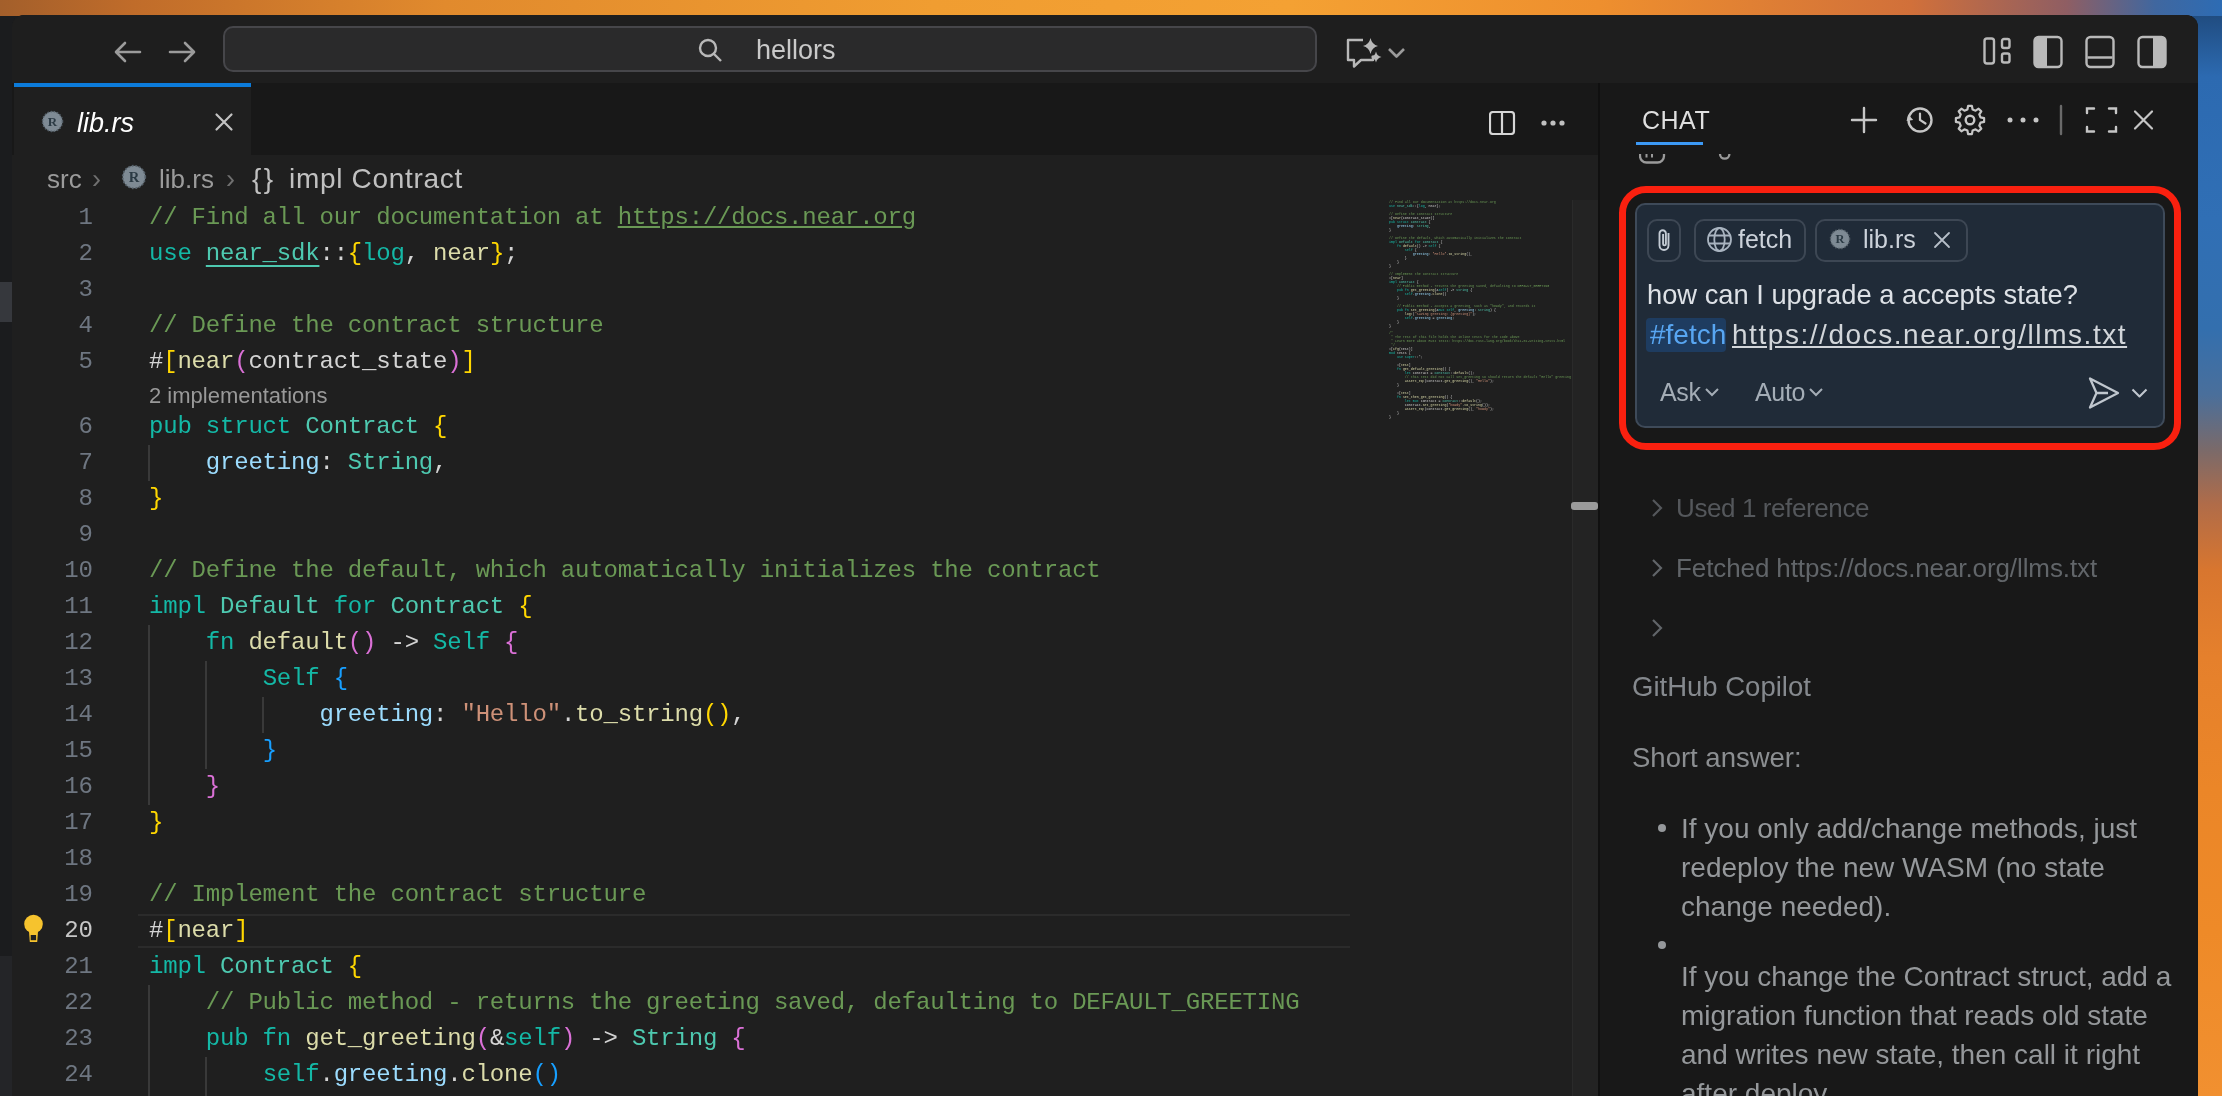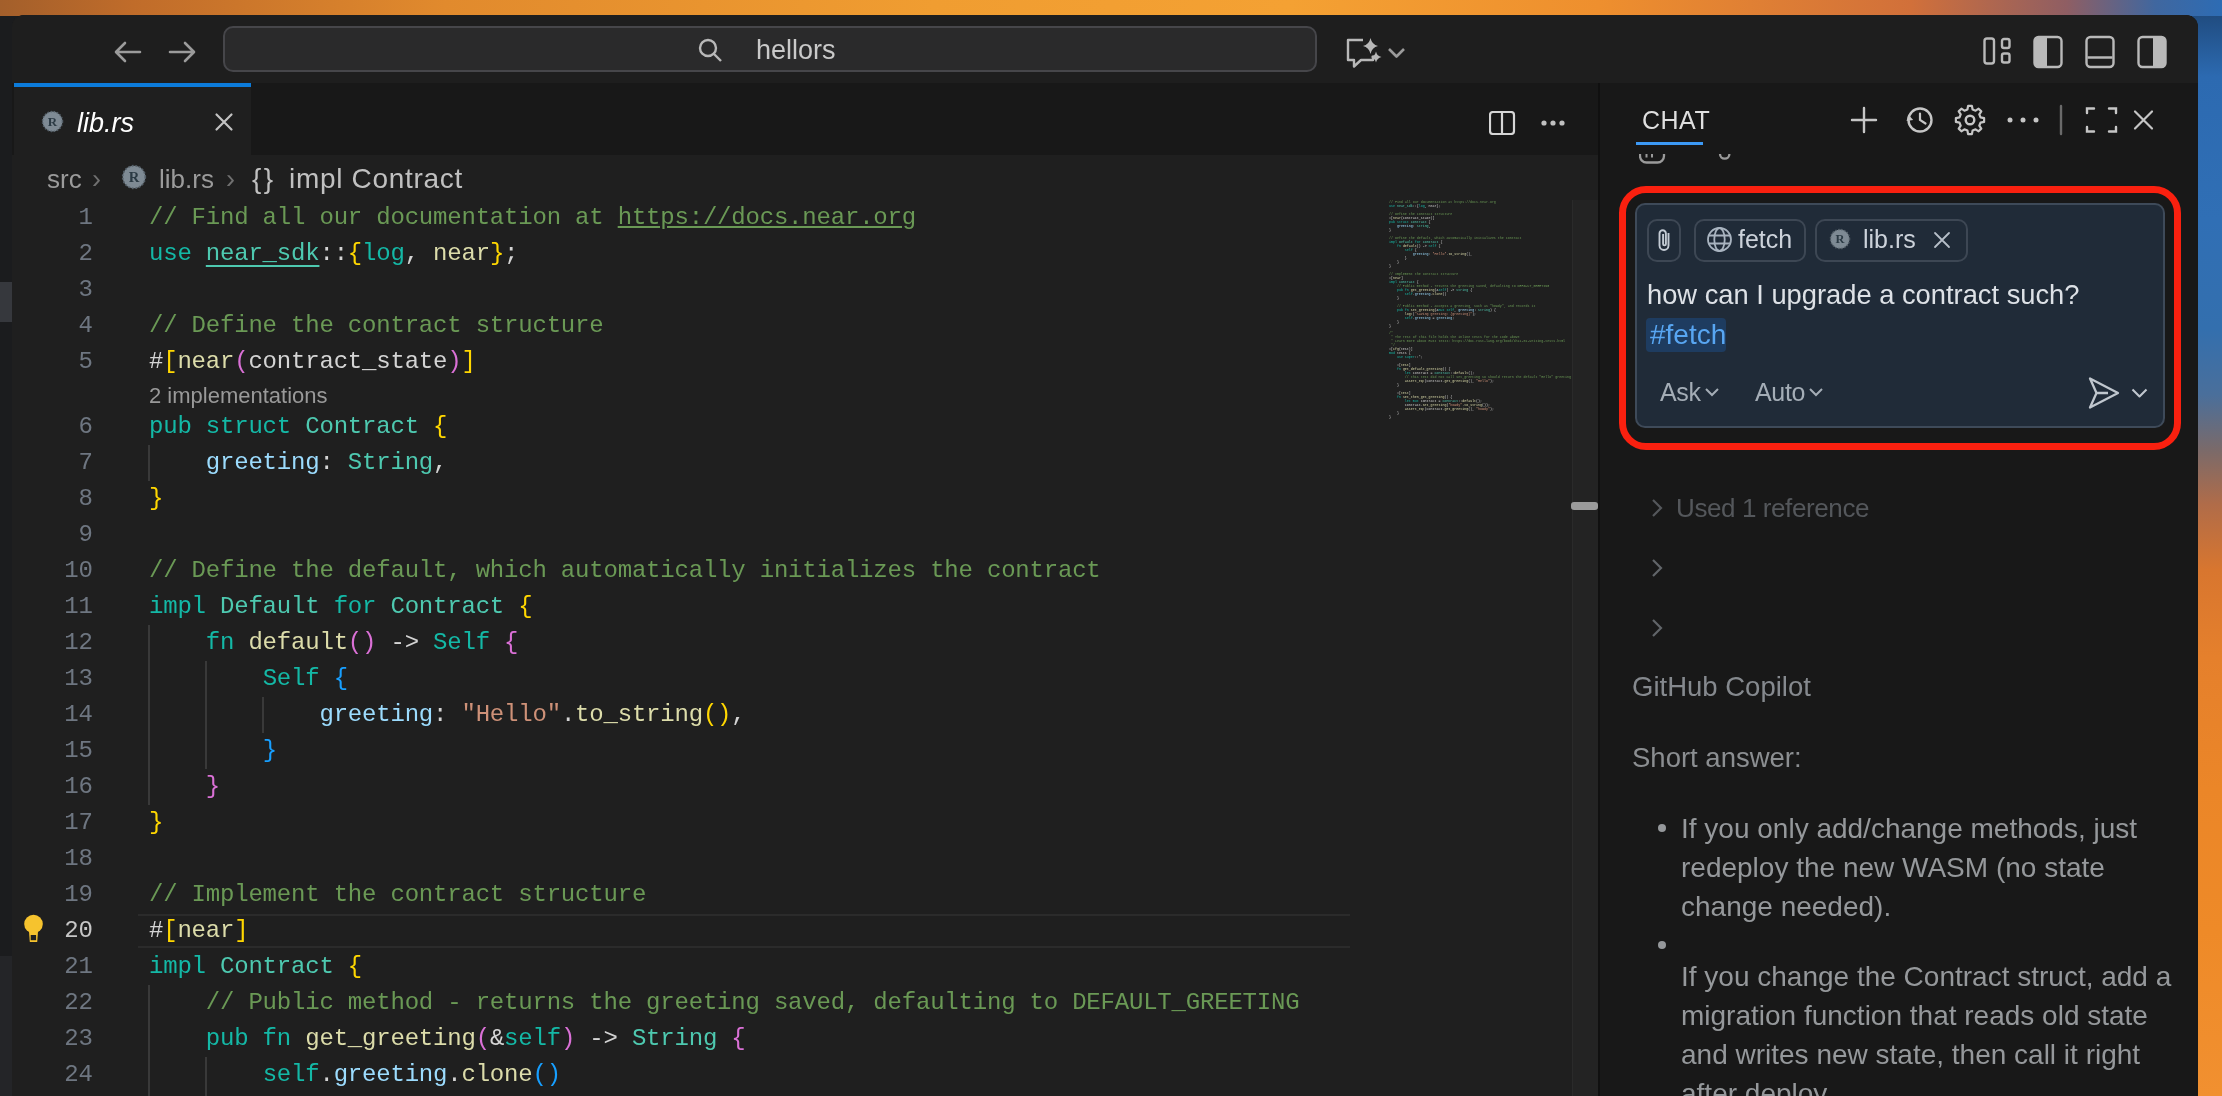--- a/index.html
+++ b/index.html
@@ -286,23 +286,24 @@
   <svg class="abs" style="left:1817px;top:213px;" width="22" height="22" viewBox="0 0 23 23">
     <circle cx="11.5" cy="11.5" r="10" fill="#7e8a94"></circle>
     <circle cx="11.5" cy="11.5" r="10" fill="none" stroke="#556069" stroke-width="1.5" stroke-dasharray="1.6 1.6"></circle>
     <text x="11.5" y="16" text-anchor="middle" font-size="13" font-weight="bold" font-family="Liberation Serif, serif" fill="#2b3a44">R</text>
   </svg>
   <div class="abs" style="left:1851px;top:211px;height:27px;line-height:27px;font-size:25px;color:#ccd2da;">lib.rs</div>
   <svg class="abs" style="left:1921px;top:216px;" width="18" height="18" viewBox="0 0 18 18" stroke="#b6bec8" stroke-width="1.8" stroke-linecap="round">
     <path d="M2 2 L16 16 M16 2 L2 16"></path>
   </svg>
 
-  <div class="abs" style="left:1635px;top:265px;height:30px;line-height:30px;font-size:27.3px;color:#dde1e6;">how can I upgrade a contract such?</div>
+  <div class="abs" style="left:1635px;top:265px;height:30px;line-height:30px;font-size:27.3px;color:#dde1e6;">how can I upgrade a accepts state?</div>
   <div class="abs" style="left:1634px;top:303px;width:80px;height:34px;background:#1e3c60;border-radius:4px;"></div>
   <div class="abs" style="left:1638px;top:305px;height:30px;line-height:30px;font-size:28px;color:#58a6f2;">#fetch</div>
+  <div class="abs" style="left:1720px;top:305px;height:30px;line-height:30px;font-size:28px;letter-spacing:1.55px;color:#d2d6da;text-decoration:underline;">https://docs.near.org/llms.txt</div>
 
   <div class="abs" style="left:1648px;top:364px;height:27px;line-height:27px;font-size:25px;letter-spacing:-0.3px;color:#a4adb6;">Ask</div>
   <svg class="abs" style="left:1691px;top:370px;" width="18" height="14" viewBox="0 0 18 14" fill="none" stroke="#a4adb6" stroke-width="2">
       <path d="M3 4 l6 6 6 -6"></path>
     </svg>
   <div class="abs" style="left:1743px;top:364px;height:27px;line-height:27px;font-size:25px;letter-spacing:-0.3px;color:#a4adb6;">Auto</div>
   <svg class="abs" style="left:1795px;top:370px;" width="18" height="14" viewBox="0 0 18 14" fill="none" stroke="#a4adb6" stroke-width="2">
       <path d="M3 4 l6 6 6 -6"></path>
     </svg>
   <svg class="abs" style="left:2074px;top:360px;" width="66" height="36" viewBox="0 0 66 36" fill="none" stroke="#c0c7ce" stroke-width="2.3" stroke-linejoin="round">
@@ -310,20 +311,21 @@
     <path d="M46.5 14.5 l7 7 7 -7" stroke-width="2.1"></path>
   </svg>
 
   <svg class="abs" style="left:1637px;top:482px;" width="16" height="22" viewBox="0 0 16 22" fill="none" stroke="#54575b" stroke-width="2.2">
       <path d="M4 3 l8 8 -8 8"></path>
     </svg>
   <div class="abs" style="left:1664px;top:479px;height:28px;line-height:28px;font-size:26px;letter-spacing:-0.4px;color:#54575b;">Used 1 reference</div>
   <svg class="abs" style="left:1637px;top:542px;" width="16" height="22" viewBox="0 0 16 22" fill="none" stroke="#616569" stroke-width="2.2">
       <path d="M4 3 l8 8 -8 8"></path>
     </svg>
+  <div class="abs" style="left:1664px;top:539px;height:28px;line-height:28px;font-size:26px;letter-spacing:-0.1px;color:#616569;">Fetched https://docs.near.org/llms.txt</div>
   <svg class="abs" style="left:1637px;top:602px;" width="16" height="22" viewBox="0 0 16 22" fill="none" stroke="#616569" stroke-width="2.2">
       <path d="M4 3 l8 8 -8 8"></path>
     </svg>
   <div class="abs" style="left:1620px;top:657px;height:29px;line-height:29px;font-size:27.5px;color:#85898e;">GitHub Copilot</div>
   <div class="abs" style="left:1620px;top:728px;height:29px;line-height:29px;font-size:27.5px;color:#8b8e91;">Short answer:</div>
   <div class="abs" style="left:1646px;top:809px;width:8px;height:8px;border-radius:50%;background:#95989b;"></div>
   <div class="abs" style="left:1669px;top:794px;width:505px;font-size:28px;line-height:39px;color:#95989b;">If you only add/change methods, just redeploy the new WASM (no state change needed).</div>
   <div class="abs" style="left:1646px;top:926px;width:8px;height:8px;border-radius:50%;background:#95989b;"></div>
   <div class="abs" style="left:1669px;top:911px;width:505px;font-size:28px;line-height:39px;color:#95989b;margin-top:31px;">If you change the Contract struct, add a migration function that reads old state and writes new state, then call it right after deploy.</div>
 </div>

